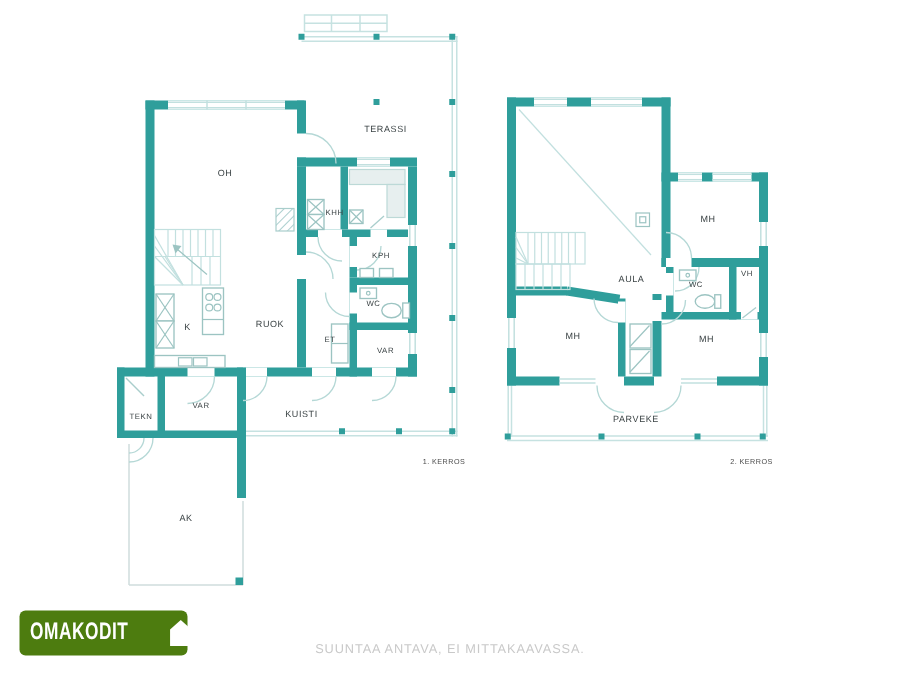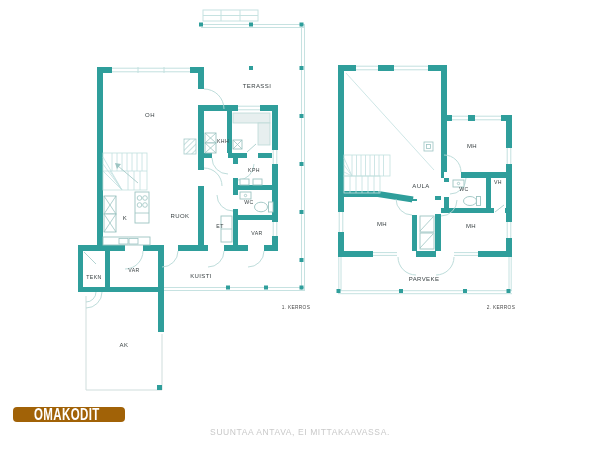--- a/index.html
+++ b/index.html
@@ -13,22 +13,22 @@
   .arc{stroke:#B5D8D6;stroke-width:0.9;fill:none;}
   .leaf{stroke:#A9CECC;stroke-width:0.9;}
   .fix{stroke:#9CC4C2;stroke-width:0.9;fill:#ffffff;}
   .fixl{stroke:#9CC4C2;stroke-width:0.8;fill:none;}
   .fixf{fill:#E7EFEF;stroke:#BCD9D7;stroke-width:0.8;}
   .stair{stroke:#C2E0DF;stroke-width:0.8;fill:none;}
   .post{fill:#2F9E9B;}
   .lbl{font-family:"Liberation Sans",sans-serif;font-size:6px;fill:#3B4345;letter-spacing:0.4px;text-anchor:middle;}
   .lbl-s{font-size:5.2px;}
   .cap{font-family:"Liberation Sans",sans-serif;font-size:4.8px;fill:#4A4A4A;letter-spacing:0.3px;text-anchor:middle;}
-  .logo{position:absolute;left:13px;top:407px;width:112px;height:15px;background:#a16207;border-radius:4px;
-        display:flex;align-items:center;justify-content:space-between;padding:0 9px 0 21px;box-sizing:border-box;}
+  .logo{position:absolute;left:13px;top:407px;width:112px;height:30px;background:#4d7c0f;border-radius:4px;
+        display:flex;align-items:center;justify-content:space-between;padding:0 9px 0 7px;box-sizing:border-box;}
   .logo-text{color:#fff;font-weight:bold;font-size:16px;letter-spacing:0.5px;white-space:nowrap;
              transform:scaleX(0.72);transform-origin:left center;}
   .logo-house{position:static;width:19px;height:20px;flex:0 0 auto;}
   .disclaimer{position:absolute;left:0;right:0;top:427px;text-align:center;font-size:8.5px;color:#C9C9C9;letter-spacing:0.6px;}
 </style>
 </head>
 <body>
 
 <div class="canvas">
 

